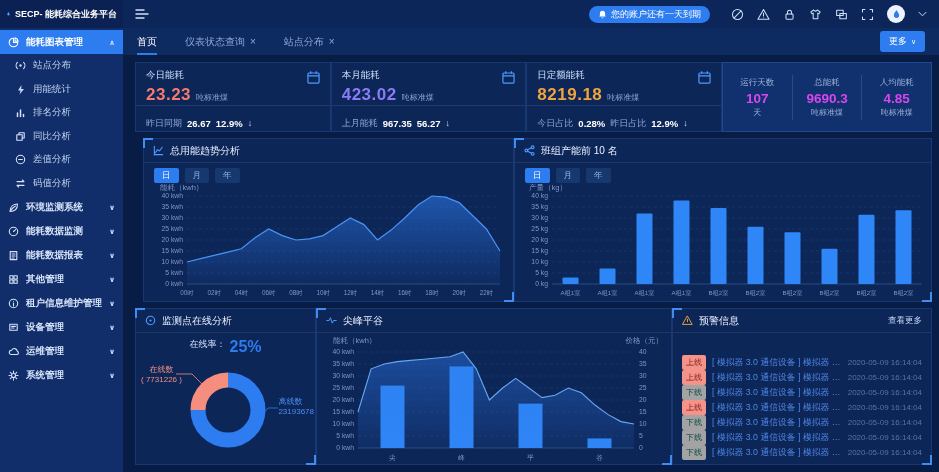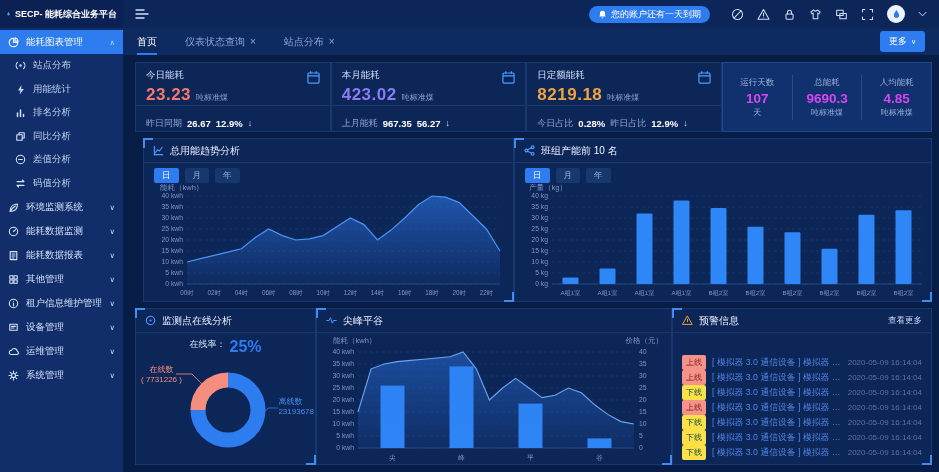--- a/index.html
+++ b/index.html
@@ -6,21 +6,21 @@
 html,body{width:939px;height:472px;overflow:hidden;}
 body{display:flex;background:#081d46;color:#dbe6fb;font-family:"Liberation Sans","DejaVu Sans",sans-serif;}
 svg{display:block;}
 svg text{font-family:inherit;}
 
 
 .sidebar{width:123px;flex-shrink:0;background:#112e6a;display:flex;flex-direction:column;font-size:9.5px;}
 .logo{height:28px;background:#0b2153;display:flex;align-items:center;gap:4px;padding:0 6px;flex-shrink:0;}
 .logo-text{color:#fff;font-weight:700;font-size:9px;white-space:nowrap;}
 .nav{flex:1;padding-top:2px;overflow:hidden;}
-.nav-group{height:24px;display:flex;align-items:center;gap:7px;padding:0 8px;color:#d6e3fa;cursor:pointer;}
+.nav-group{height:24px;display:flex;align-items:center;gap:7px;padding:0 8px;color:#d6e3fa;cursor:pointer;font-weight:bold;}
 .nav-group.active{background:#2d7cf0;color:#fff;}
 .nav-child{height:23.5px;display:flex;align-items:center;gap:7px;padding:0 8px 0 15px;color:#c3d3ef;cursor:pointer;}
 .nav-label{white-space:nowrap;}
 .chev{margin-left:auto;font-size:7.5px;color:#c9d9f7;}
 .nicon{flex-shrink:0;stroke:#d6e3fa;fill:none;stroke-width:1.1;stroke-linecap:round;stroke-linejoin:round;}
 .active .nicon{stroke:#fff;}
 
 
 .main{flex:1;display:flex;flex-direction:column;min-width:0;}
 .topbar{height:28px;background:#0c2659;display:flex;align-items:center;padding:0 12px;flex-shrink:0;}
@@ -85,21 +85,21 @@
 .rate-label{font-size:9px;color:#cfe0f8;}
 .rate-val{font-size:16px;font-weight:700;color:#2d7cf0;}
 .donut-legend{position:absolute;font-size:8px;line-height:1.3;}
 .lg-online{left:5px;top:32px;color:#f58e7e;text-align:center;}
 .lg-offline{right:1px;top:64px;color:#4a90f0;text-align:left;}
 
 .alerts-body{flex:1;display:flex;flex-direction:column;justify-content:space-evenly;padding:2px 9px 4px;min-height:0;margin-top:20px;}
 .alert-row{display:flex;align-items:center;gap:6px;cursor:pointer;min-width:0;}
 .badge{font-size:8px;padding:2px 4px;border-radius:2px;flex-shrink:0;}
 .badge-up{background:#f5938a;color:#7c1d15;}
-.badge-down{background:#fde047;color:#074540;}
+.badge-down{background:#a3a3a3;color:#074540;}
 .alert-msg{font-size:8.8px;color:#4f86e3;white-space:nowrap;overflow:hidden;text-overflow:ellipsis;flex:1;}
 .alert-time{font-size:8px;color:#5a72a5;flex-shrink:0;}
 </style>
 </head>
 <body>
 
 <aside class="sidebar">
   <div class="logo">
     <svg width="14" height="14" viewBox="0 0 16 16">
         <path d="M8 1.5C6.5 4 4.2 6 4.2 9.2a3.8 3.8 0 0 0 7.6 0C11.8 6.6 9.5 4.5 8 1.5z" fill="#4da0ff"></path>

